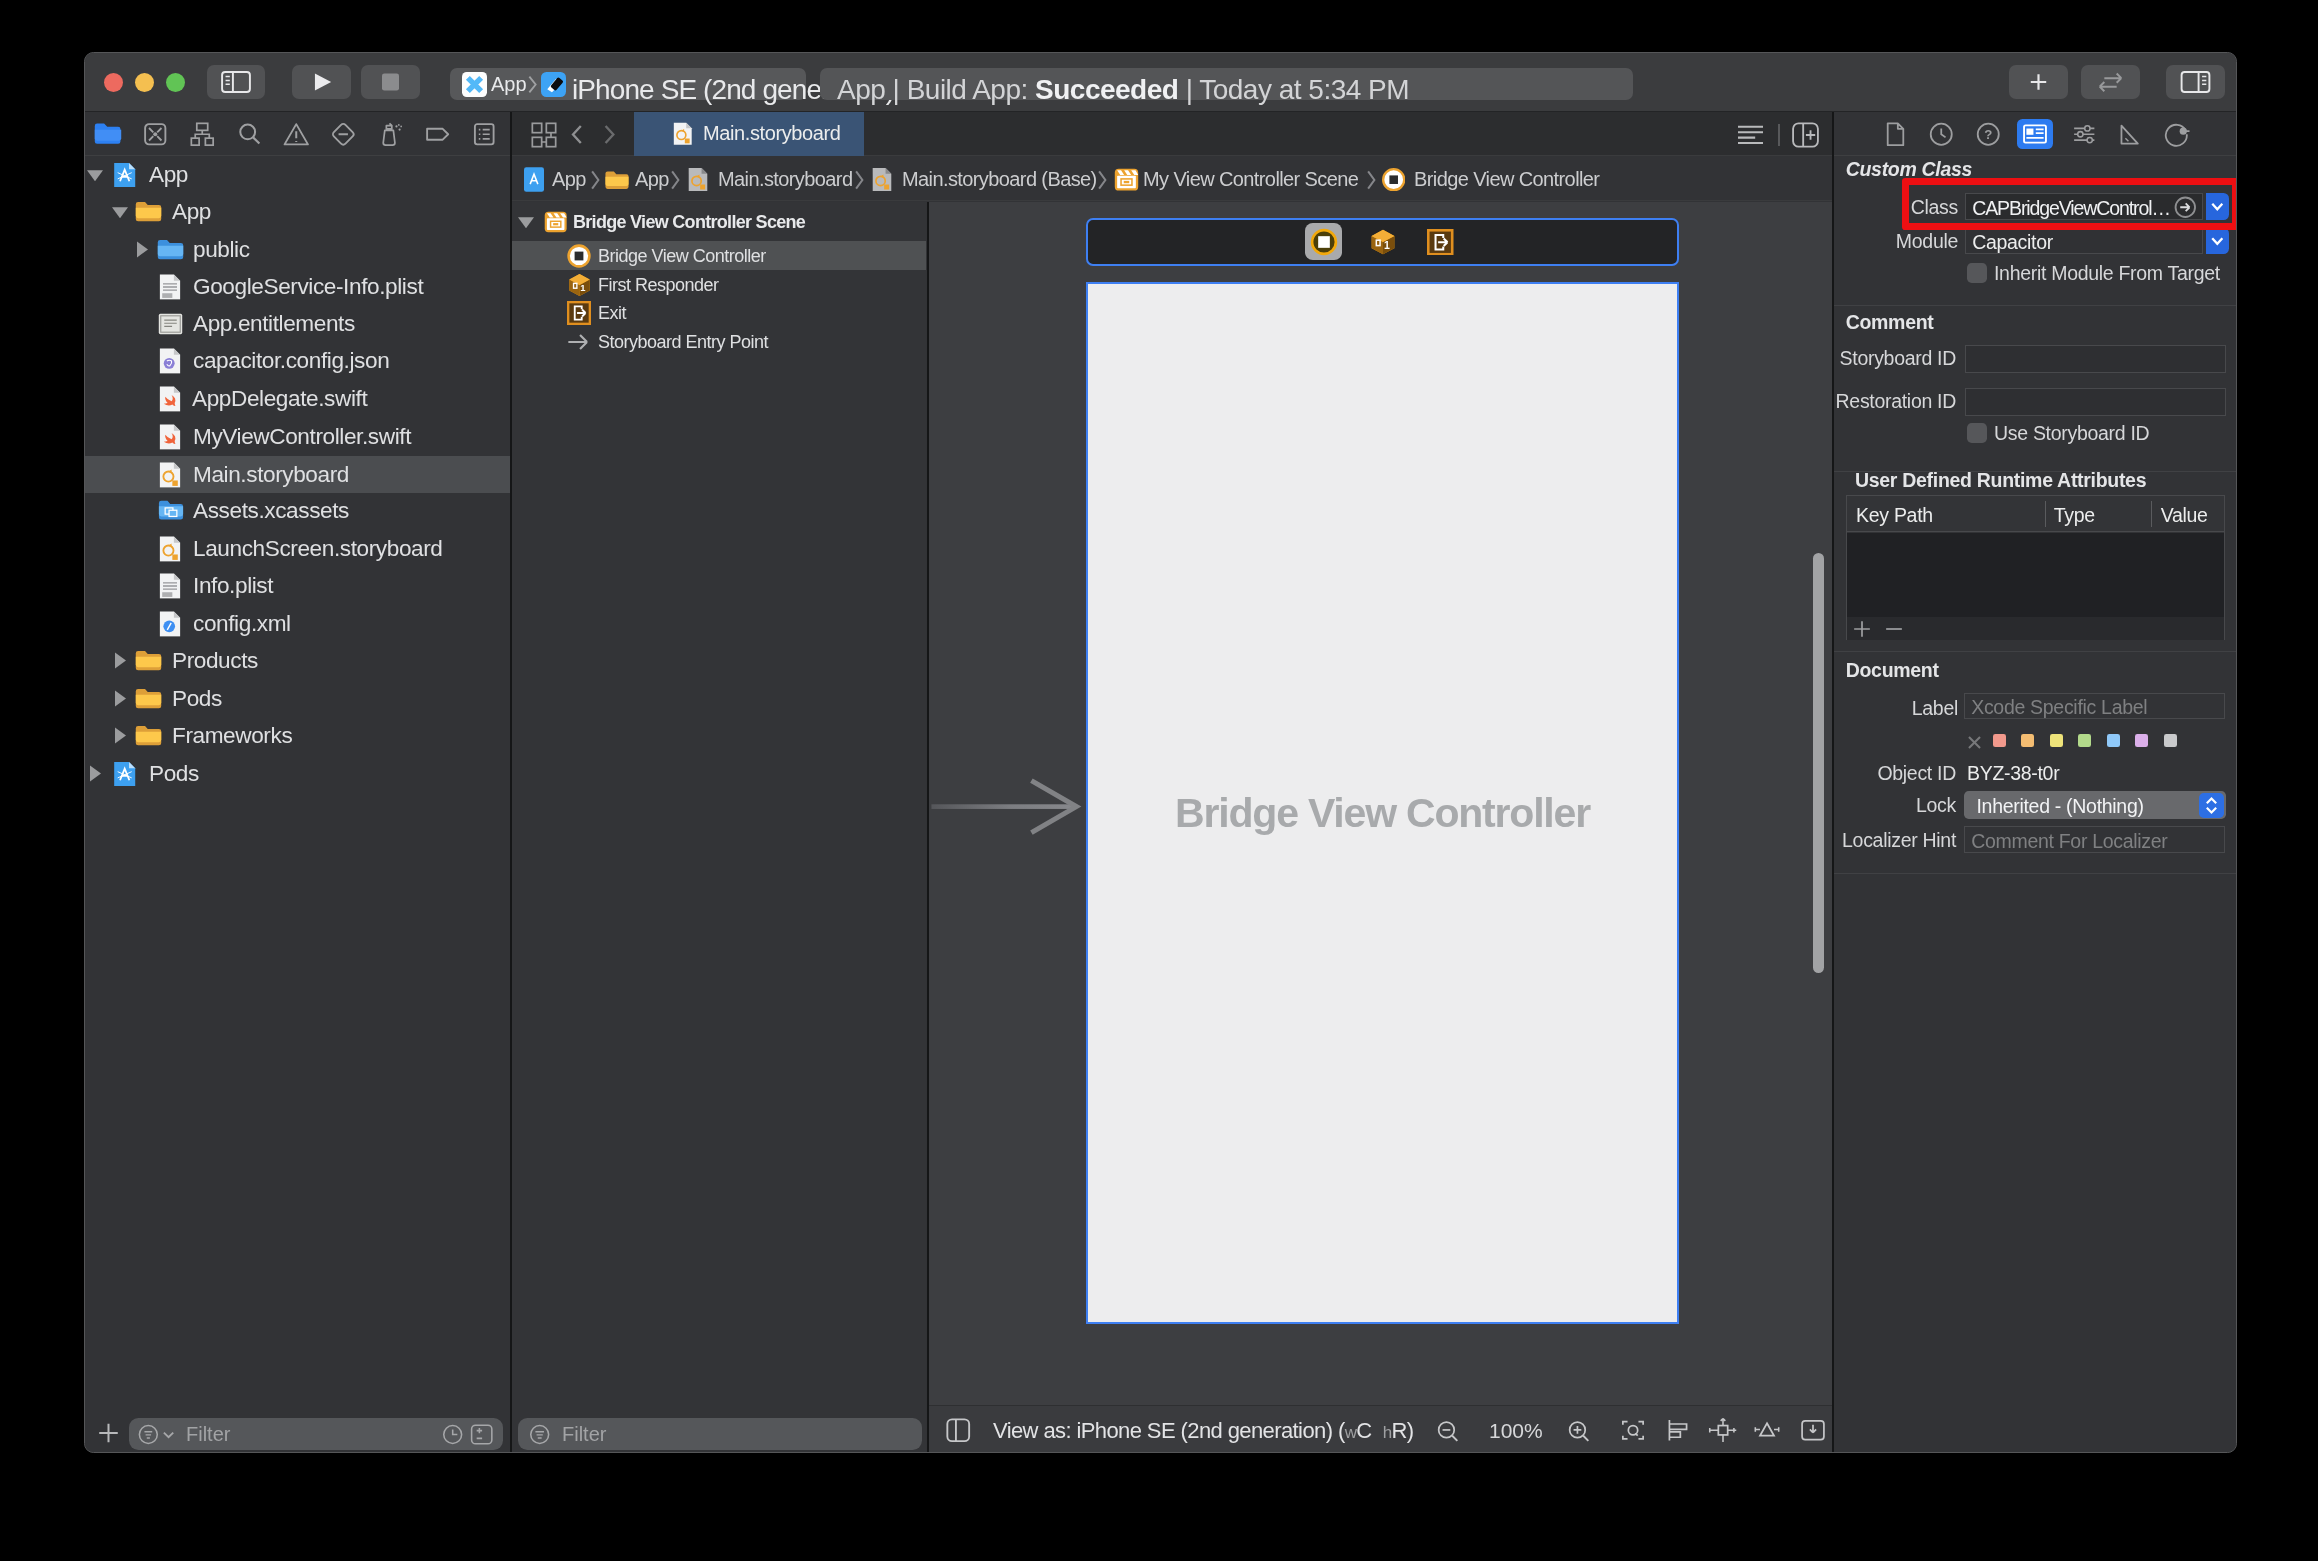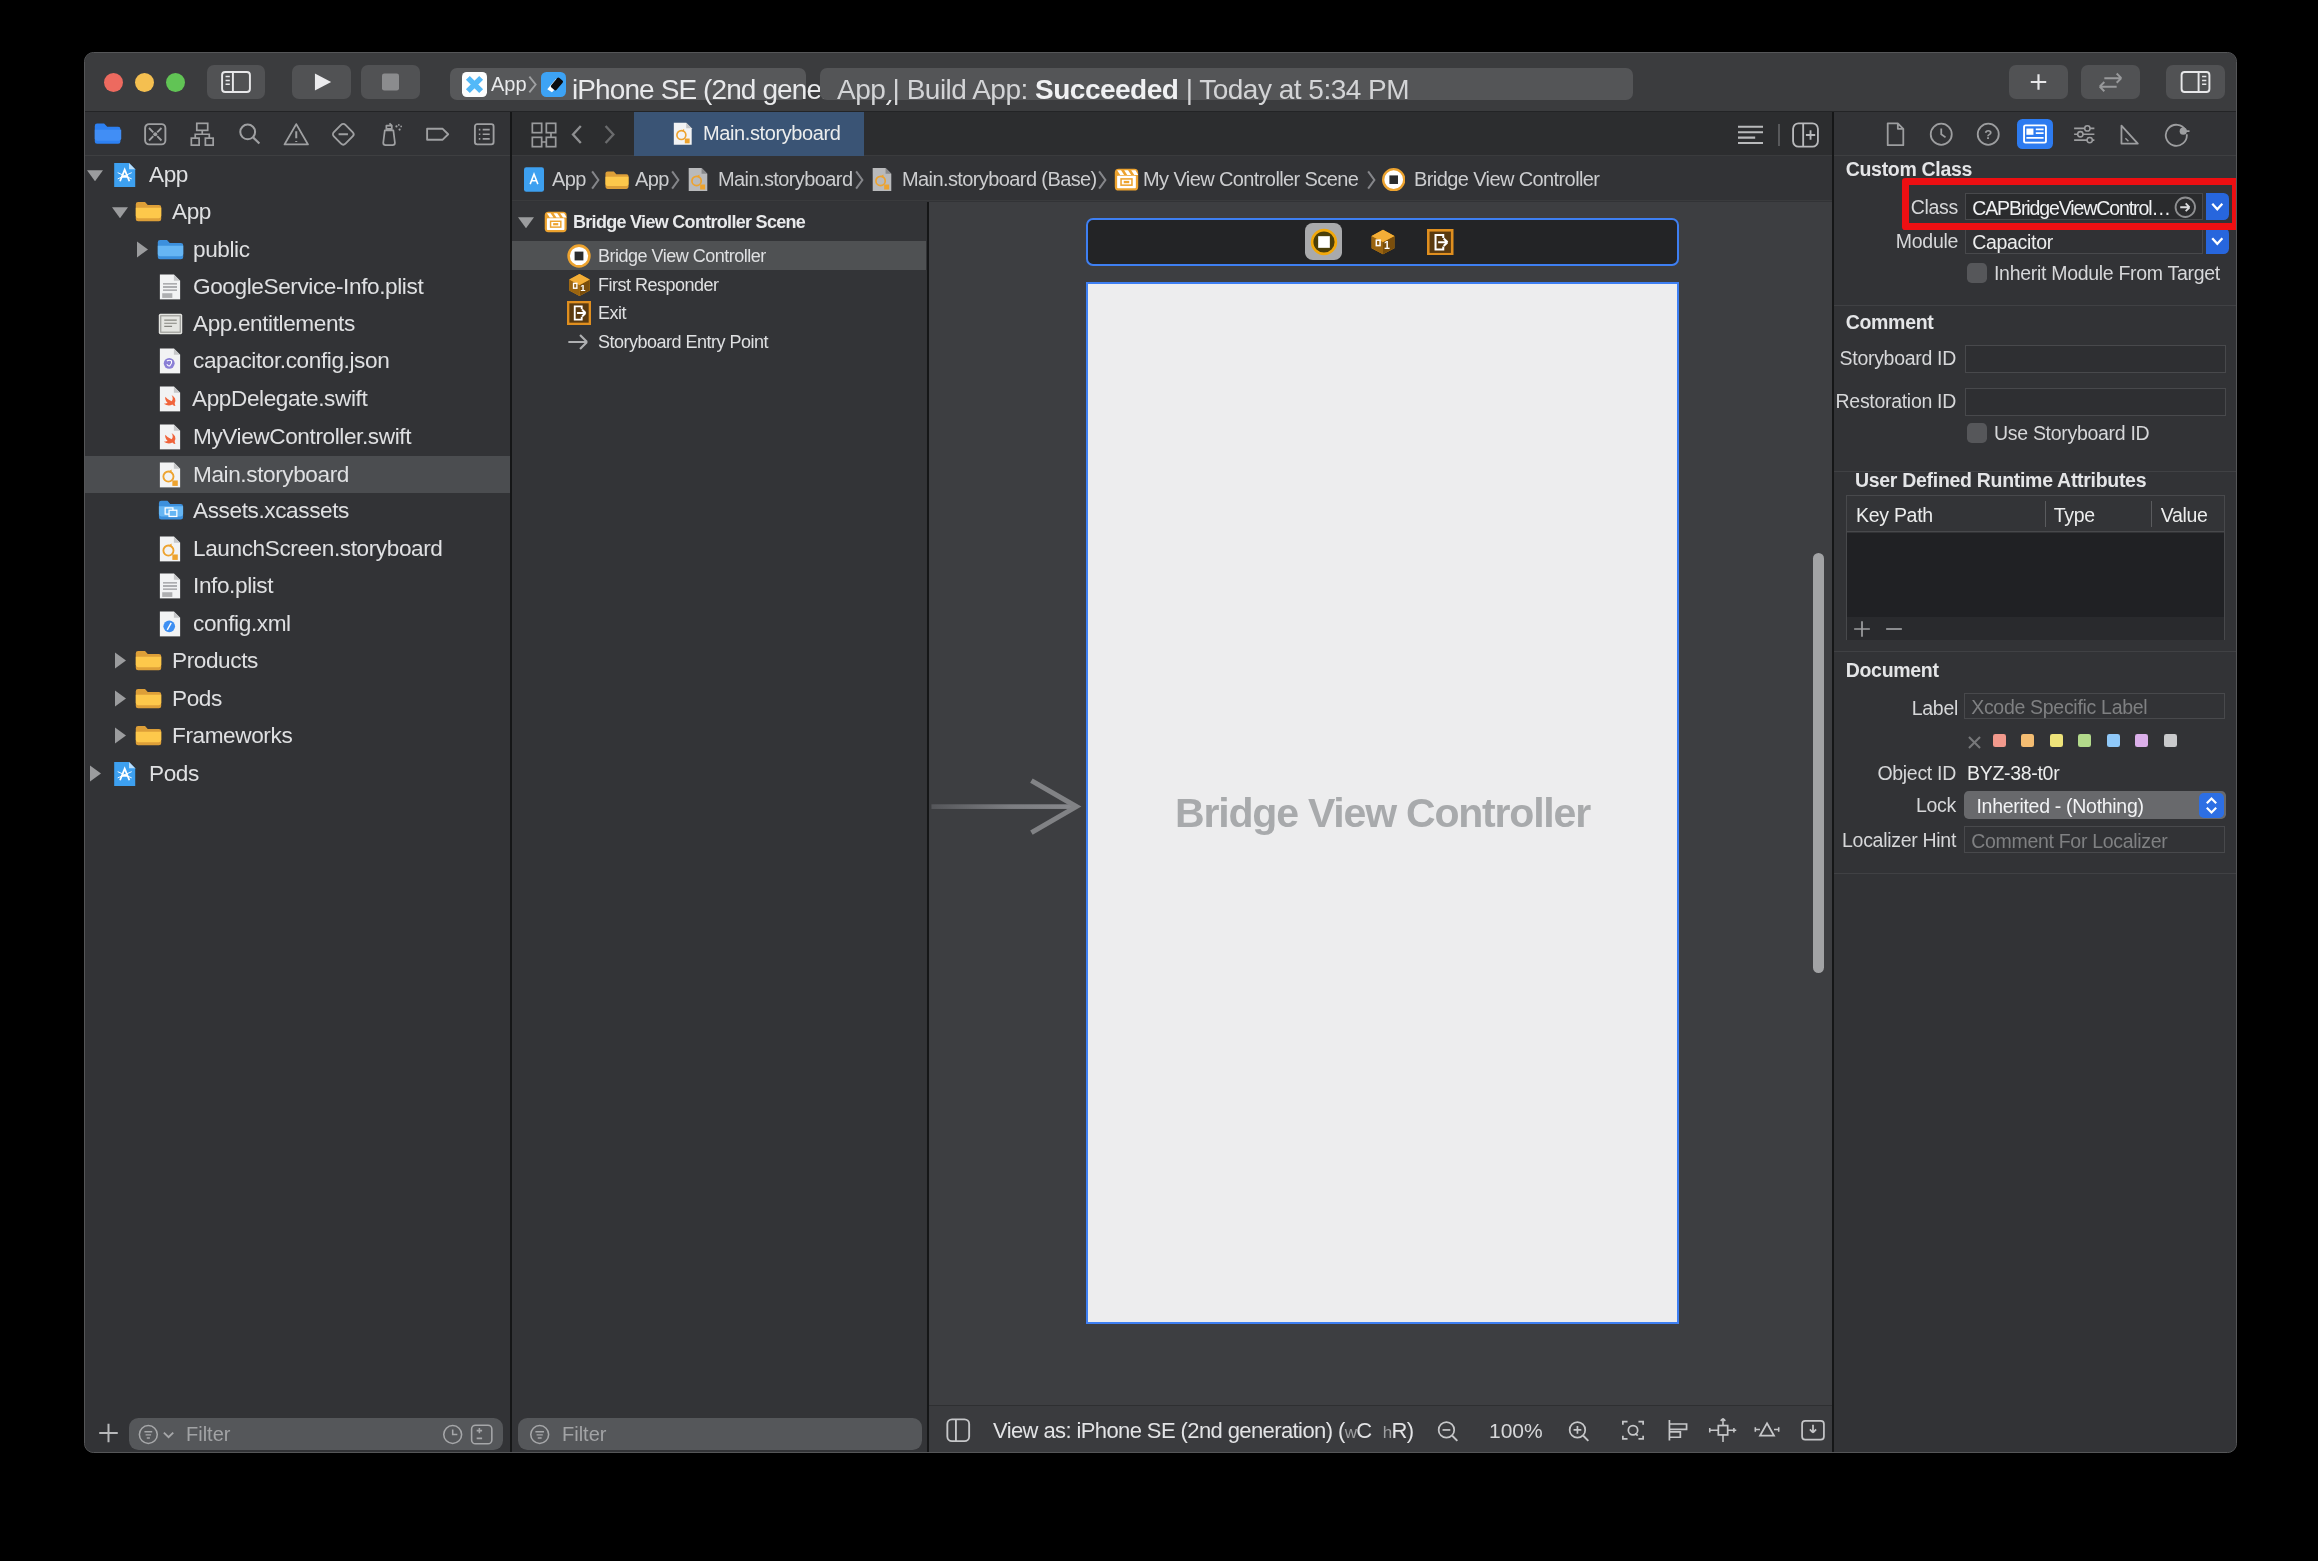--- a/index.html
+++ b/index.html
@@ -597,21 +597,21 @@
       <svg class="abs" style="left:282px; top:8.6px;" width="26.5" height="26.5" viewBox="0 0 34 34">
         <path d="M7 29 V6 L28 29 Z" fill="none" stroke="#9d9ea0" stroke-width="2.3" stroke-linejoin="round"></path>
         <path d="M12 22 l4 4" stroke="#9d9ea0" stroke-width="1.8"></path>
       </svg>
       <svg class="abs" style="left:329px; top:8.6px;" width="26.5" height="26.5" viewBox="0 0 34 34">
         <path d="M29 12 A13.5 13.5 0 1 0 30.5 17" fill="none" stroke="#9d9ea0" stroke-width="2.3"></path>
         <circle cx="26" cy="13" r="4.6" fill="#9d9ea0"></circle>
           <path d="M26 13 h8" stroke="#9d9ea0" stroke-width="2.3"></path>
       </svg>
     </div>
-    <span class="lbl bold" style="left:11.7px; top:44px; color:#e4e5e7;">Custom Class</span>
+    <span class="lbl bold" style="left:11.7px; top:44px; color:#e4e5e7;font-style:italic;">Custom Class</span>
 
     <span class="rlabel" style="right:280px; top:82px;">Class</span>
     <div class="field" style="left:131px; top:81px; width:238px; height:27px;">
       <span class="lbl" style="left:6.2px; top:0.8px; color:#f0f1f3; letter-spacing:-1.1px;">CAPBridgeViewControl…</span>
       <svg class="abs" style="left:208px; top:2.3px;" width="22.6" height="22.6" viewBox="0 0 29 29">
         <circle cx="14.5" cy="14.5" r="12.5" fill="none" stroke="#8e8f91" stroke-width="2.4"></circle>
         <path d="M8 14.5 h12 M20 14.5 l-5-5 M20 14.5 l-5 5" stroke="#dadbdd" stroke-width="2.4" fill="none"></path>
       </svg>
     </div>
     <div class="bdd" style="left:372px; top:81px; height:27px;">

